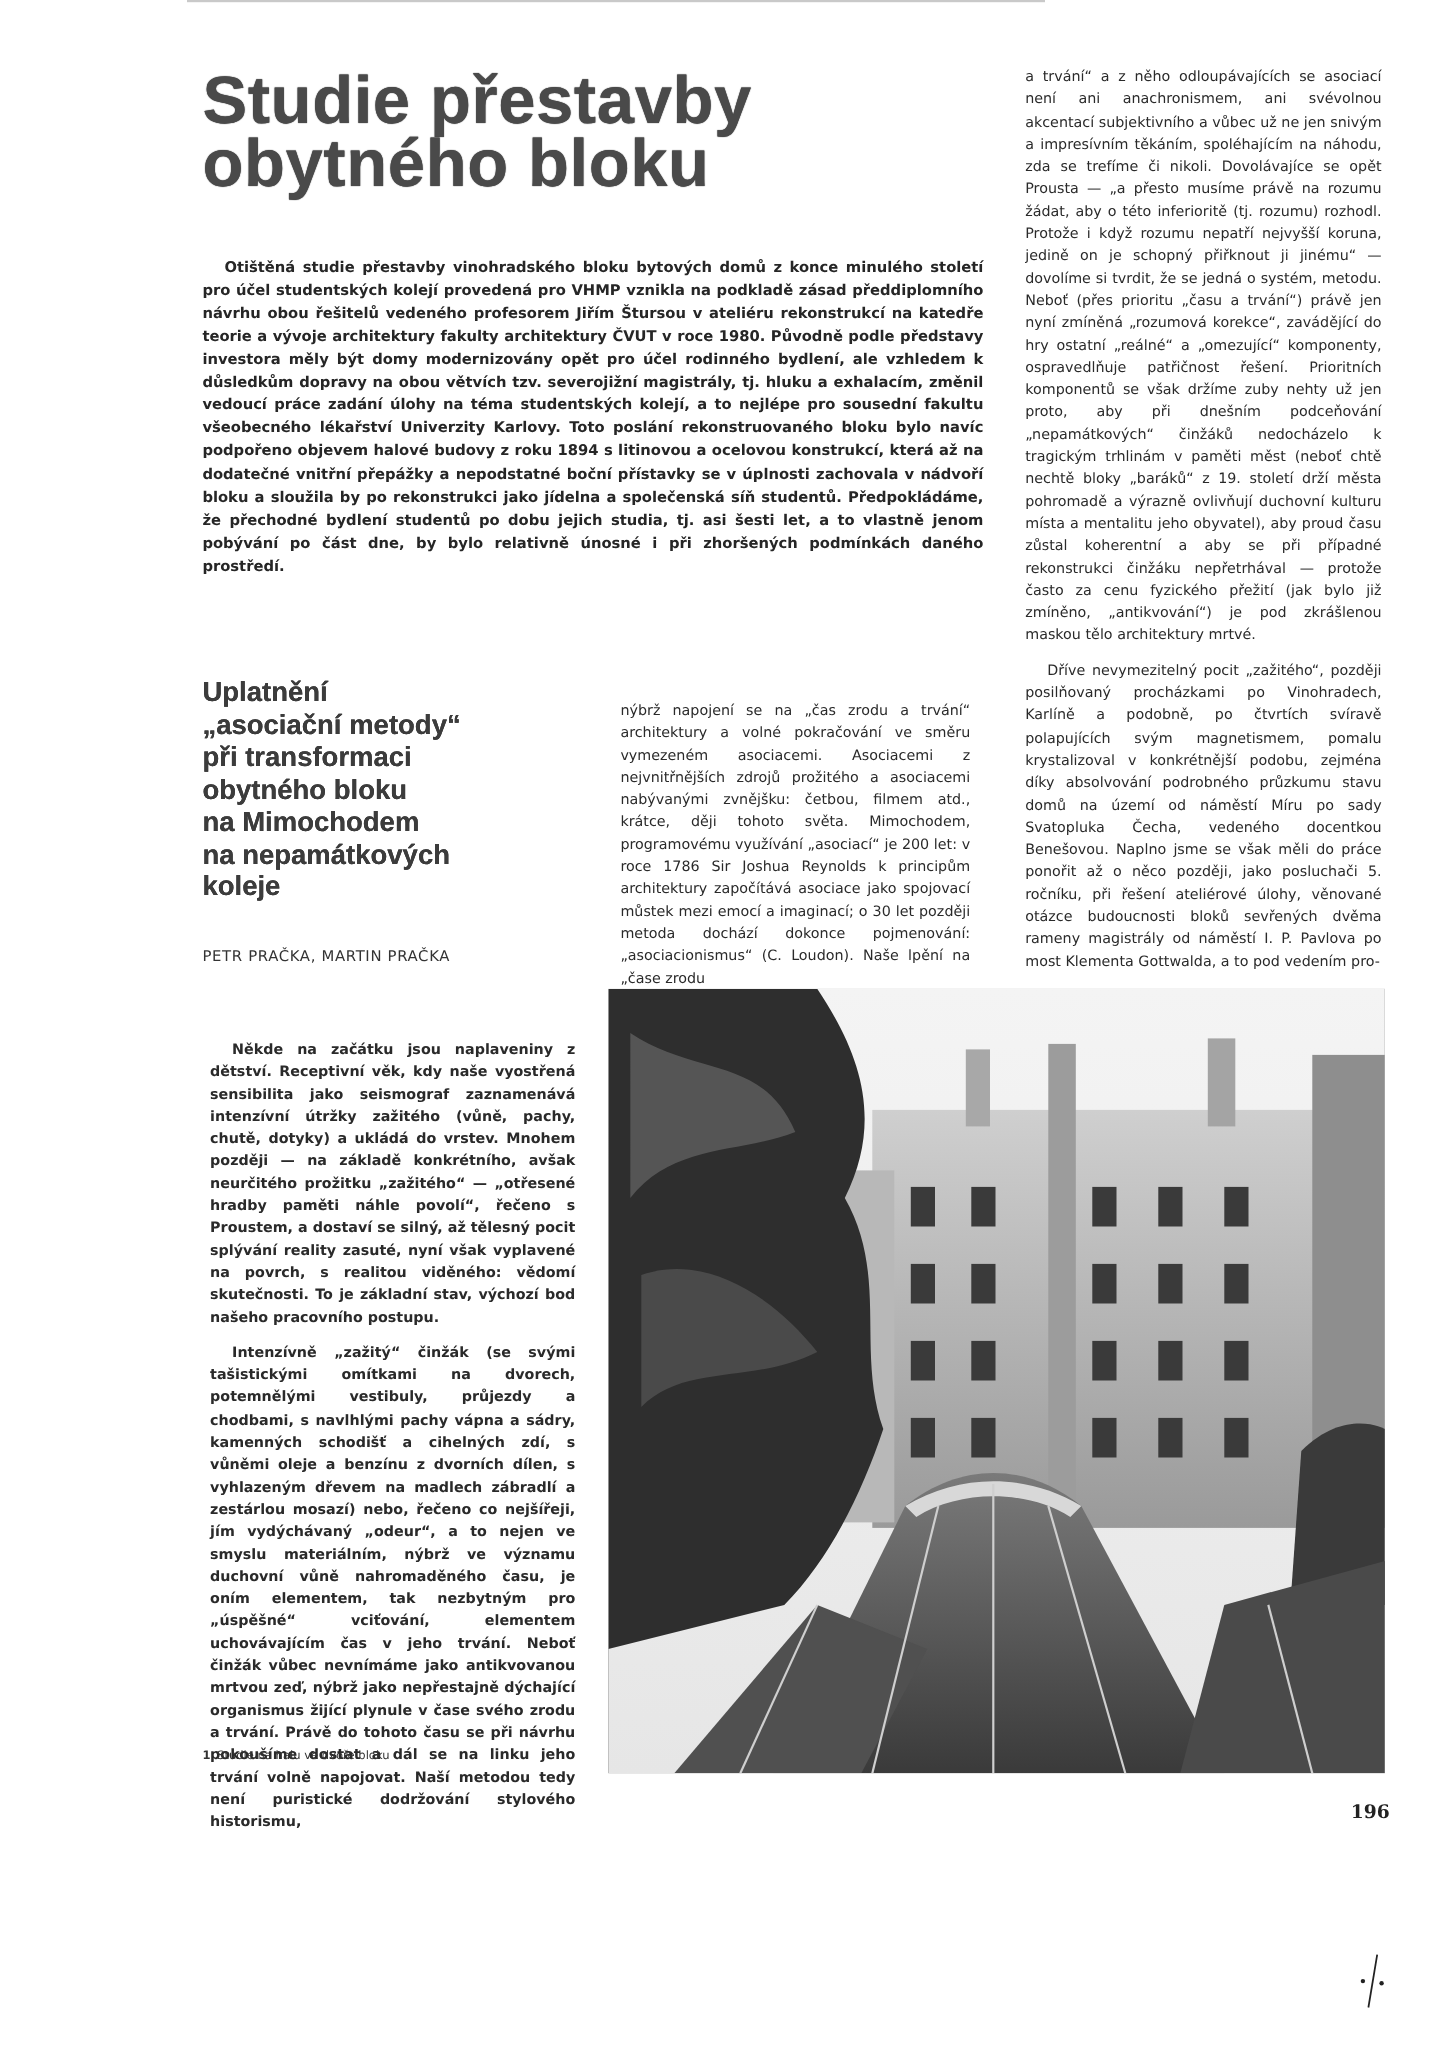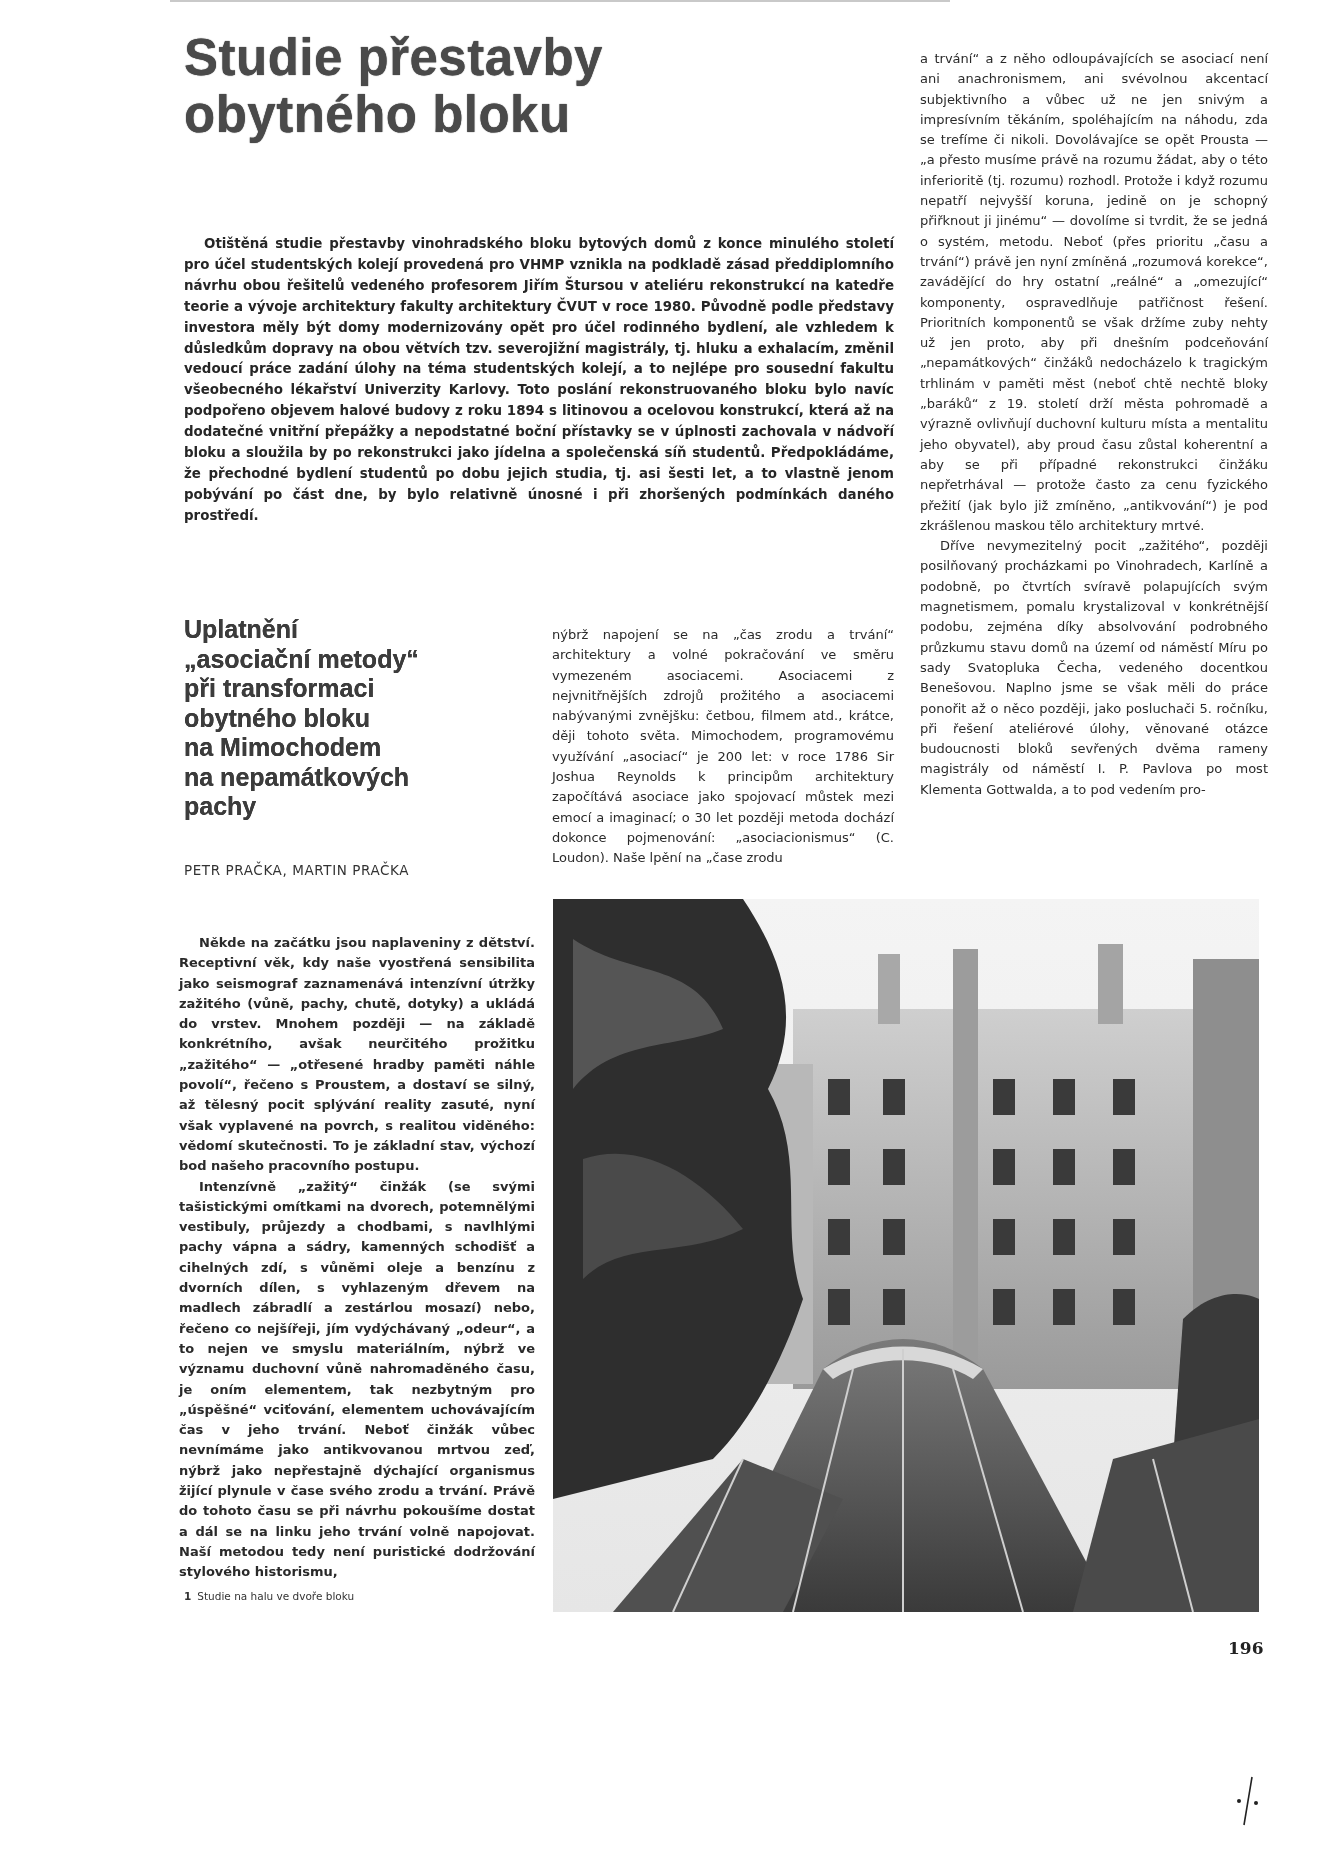--- a/index.html
+++ b/index.html
@@ -1,23 +1,23 @@
 <!DOCTYPE html>
 <html><head>
 <meta charset="utf-8">
 <style>
   html, body { margin: 0; padding: 0; background: #ffffff; }
   body { width: 1321px; height: 1868px; position: relative; overflow: hidden; color: #1d1d1d; font-family: "Liberation Sans", "DejaVu Sans", sans-serif; }
   .abs { position: absolute; }
-  .title { left: 184px; top: 29px; width: 720px; font-family: "Liberation Sans", sans-serif; font-weight: bold; font-size: 51px; line-height: 57px; color: #4a4a4a; letter-spacing: 0.5px; text-shadow: 0 0 1px #222; }
+  .title { left: 184px; top: 63px; width: 720px; font-family: "Liberation Sans", sans-serif; font-weight: bold; font-size: 61px; line-height: 57px; color: #4a4a4a; letter-spacing: 0.5px; text-shadow: 0 0 1px #222; }
   .title div { white-space: nowrap; }
   .intro { left: 184px; top: 234px; width: 710px; font-family: "DejaVu Sans", sans-serif; font-weight: bold; font-size: 13.4px; line-height: 20.9px; text-align: justify; color: #262626; }
   .intro p { margin: 0; text-indent: 20px; }
   .col { font-family: "DejaVu Sans", sans-serif; font-size: 13px; line-height: 20.3px; text-align: justify; color: #2a2a2a; hyphens: manual; }
-  .col p { margin: 0; text-indent: 20px; }
+  .col p { margin: 12px; text-indent: 20px; }
   .col p.cont { text-indent: 0; }
   .col-right { left: 920px; top: 49px; width: 348px; }
   .col-mid { left: 552px; top: 625px; width: 342px; }
   .col-left { left: 179px; top: 933px; width: 356px; font-weight: bold; }
   .subhead { left: 184px; top: 615px; width: 330px; font-family: "Liberation Sans", sans-serif; font-weight: bold; font-size: 25px; line-height: 29.5px; color: #3c3c3c; text-shadow: 0 0 0.6px #222; }
   .subhead div { white-space: nowrap; }
   .authors { left: 184px; top: 862px; font-family: "DejaVu Sans", sans-serif; font-size: 13.5px; letter-spacing: 0.6px; color: #333; white-space: nowrap; }
   .photo { left: 553px; top: 899px; width: 706px; height: 713px; overflow: hidden; background: #8a8a8a; }
   .caption { left: 184px; top: 1590px; font-family: "DejaVu Sans", sans-serif; font-size: 10.5px; color: #333; white-space: nowrap; }
   .caption .num { font-weight: bold; margin-right: 6px; }
@@ -44,21 +44,21 @@
   <p>Dříve nevymezitelný pocit „zažitého“, později posilňovaný procházkami po Vinohradech, Karlíně a podobně, po čtvrtích svíravě polapujících svým magnetismem, pomalu krystalizoval v konkrétnější podobu, zejména díky absolvování podrobného průzkumu stavu domů na území od náměstí Míru po sady Svatopluka Čecha, vedeného docentkou Benešovou. Naplno jsme se však měli do práce ponořit až o něco později, jako posluchači 5. ročníku, při řešení ateliérové úlohy, věnované otázce budoucnosti bloků sevřených dvěma rameny magistrály od náměstí I. P. Pavlova po most Klementa Gottwalda, a to pod vedením pro-</p>
 </div>
 
 <div class="abs subhead">
   <div>Uplatnění</div>
   <div>„asociační metody“</div>
   <div>při transformaci</div>
   <div>obytného bloku</div>
   <div>na Mimochodem</div>
   <div>na nepamátkových</div>
-  <div>pachy</div>
+  <div>koleje</div>
 </div>
 
 <div class="abs authors">PETR PRAČKA, MARTIN PRAČKA</div>
 
 <div class="abs col col-mid">
   <p class="cont">nýbrž napojení se na „čas zrodu a trvání“ architektury a volné pokračování ve směru vymezeném asociacemi. Asociacemi z nejvnitřnějších zdrojů prožitého a asociacemi nabývanými zvnějšku: četbou, filmem atd., krátce, ději tohoto světa. Mimochodem, programovému využívání „asociací“ je 200 let: v roce 1786 Sir Joshua Reynolds k principům architektury započítává asociace jako spojovací můstek mezi emocí a imaginací; o 30 let později metoda dochází dokonce pojmenování: „asociacionismus“ (C. Loudon). Naše lpění na „čase zrodu</p>
 </div>
 
 <div class="abs col col-left">
   <p>Někde na začátku jsou naplaveniny z dětství. Receptivní věk, kdy naše vyostřená sensibilita jako seismograf zaznamenává intenzívní útržky zažitého (vůně, pachy, chutě, dotyky) a ukládá do vrstev. Mnohem později — na základě konkrétního, avšak neurčitého prožitku „zažitého“ — „otřesené hradby paměti náhle povolí“, řečeno s Proustem, a dostaví se silný, až tělesný pocit splývání reality zasuté, nyní však vyplavené na povrch, s realitou viděného: vědomí skutečnosti. To je základní stav, výchozí bod našeho pracovního postupu.</p>

